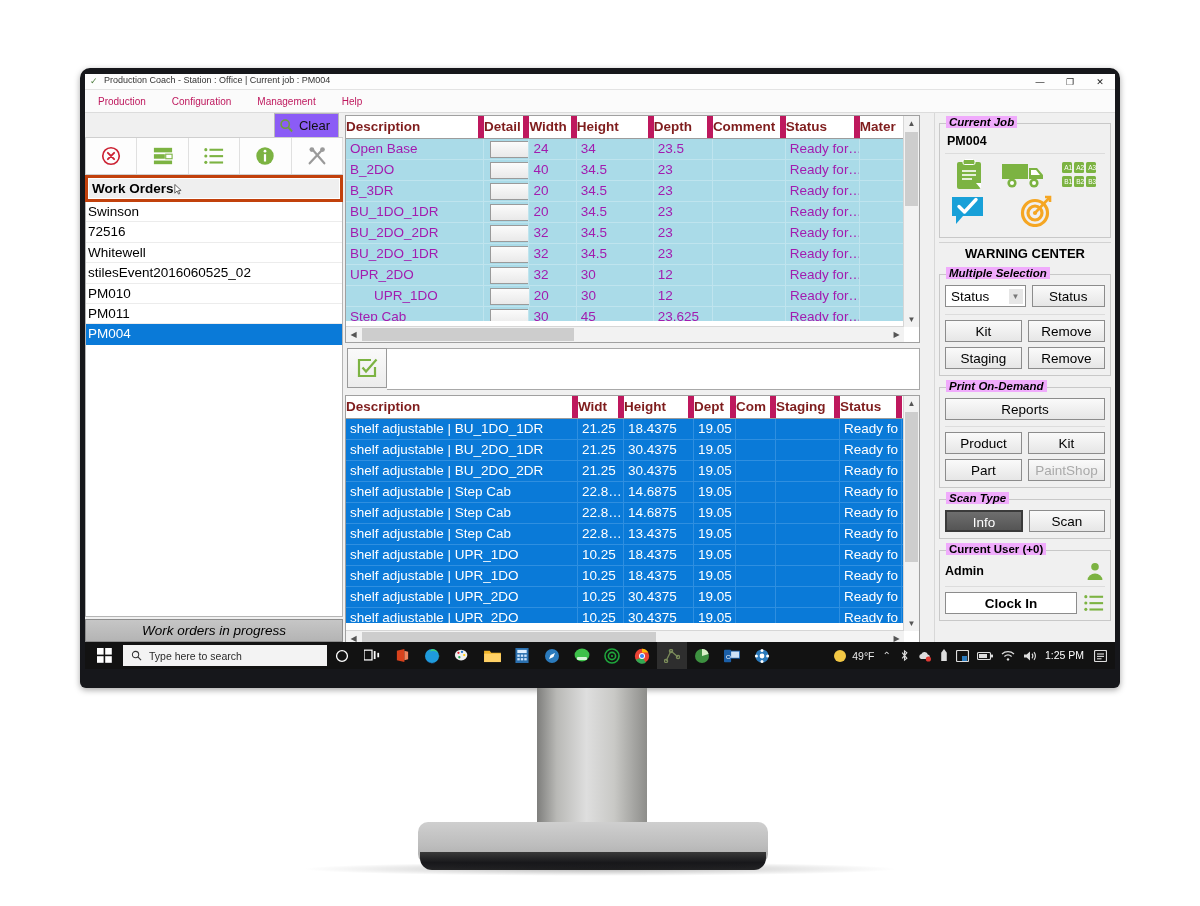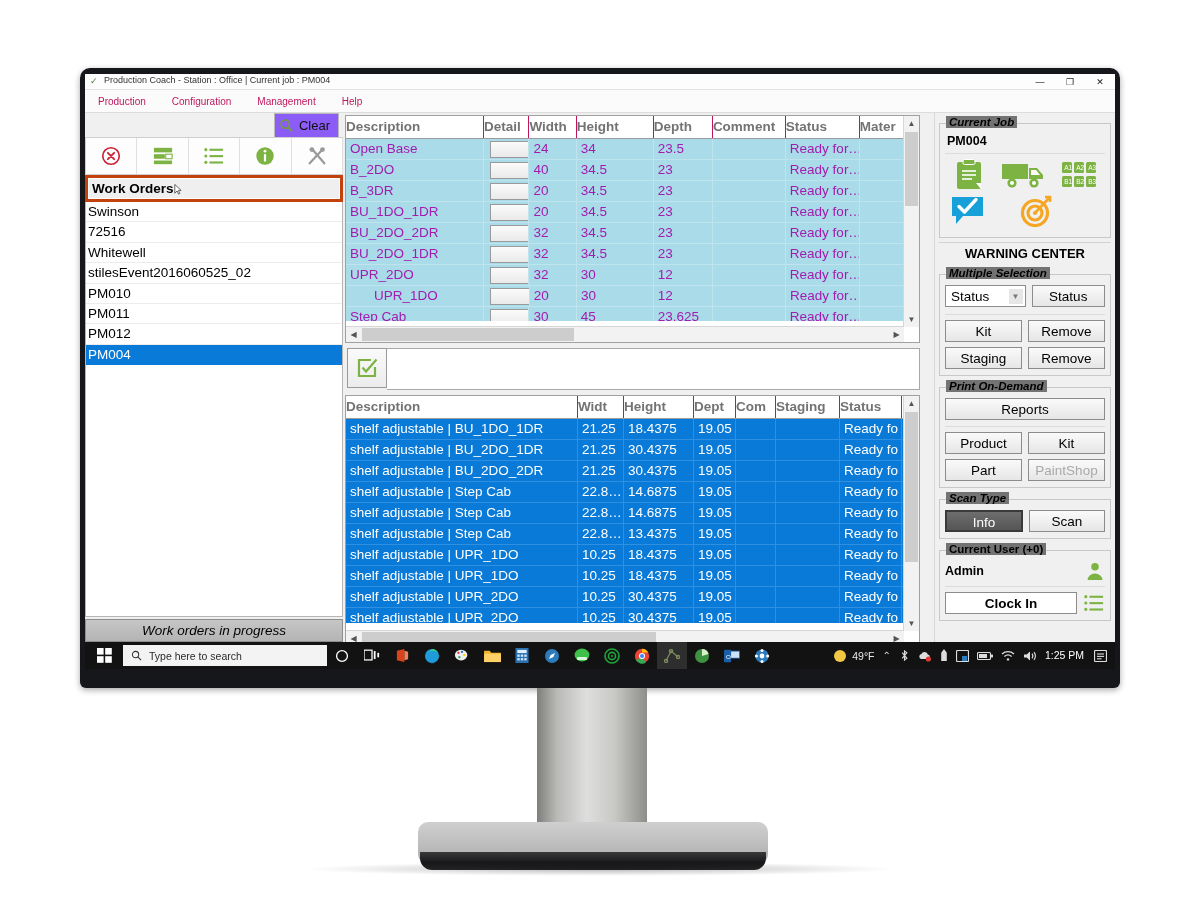--- a/index.html
+++ b/index.html
@@ -61,22 +61,22 @@
   .wo.sel{background:#0a7ad8;color:#fff;border-bottom:1px solid #0a7ad8;}
 
   .lbtn{height:21px;line-height:21px;text-align:center;font-size:13.5px;color:#000;
         border:1px solid #8e8e8e;margin-top:2px;}
   .lbtn.on{background:linear-gradient(180deg,#c6c6c6,#b4b4b4);}
   .lbtn.off{background:linear-gradient(180deg,#f2f2f2,#e4e4e4);}
 
   
   .grid{position:absolute;background:#fff;border:1px solid #a0a0a0;overflow:hidden;}
   .ghead{display:flex;height:22px;background:#fff;border-bottom:1px solid #9c9c9c;}
-  .gh{font-size:13.5px;font-weight:bold;color:#737373;line-height:22px;padding-left:0;
-      border-right:1px solid #be185d;box-sizing:border-box;overflow:hidden;white-space:nowrap;}
+  .gh{font-size:13.5px;font-weight:bold;color:#7f1d1d;line-height:22px;padding-left:0;
+      border-right:6px solid #be185d;box-sizing:border-box;overflow:hidden;white-space:nowrap;}
   .grow{display:flex;height:20px;}
   .gc{font-size:13.5px;line-height:20px;padding-left:4px;box-sizing:border-box;
       overflow:hidden;white-space:nowrap;}
   .grid-top .grow{background:#aadbe8;color:#a21caf;border-bottom:1px solid #bfe4ee;}
   .grid-top .gc{border-right:1px solid #bfe4ee;}
   .grid-bot .grow{background:#0a7ad8;color:#fff;border-bottom:1px solid #2f8fe0;}
   .grid-bot .gc{border-right:1px solid #2f8fe0;}
   .detailbox{width:44px;height:15px;margin:2px 0 0 2px;background:linear-gradient(180deg,#fbfbfb,#e9e9e9);
              border:1px solid #9a9a9a;}
   .vscroll{position:absolute;right:0;top:0;width:15px;bottom:0;background:#f2f2f2;border-left:1px solid #d6d6d6;}
@@ -88,21 +88,21 @@
   .harw{position:absolute;top:0;width:15px;height:15px;display:flex;align-items:center;justify-content:center;
         font-size:8px;color:#555;}
 
   .midbar{position:absolute;display:flex;}
   .chkbtn{width:38px;height:38px;background:linear-gradient(180deg,#fafafa,#ececec);
           border:1px solid #9a9a9a;display:flex;align-items:center;justify-content:center;}
   .midinput{flex:1;height:38px;background:#fff;border:1px solid #a8a8a8;border-left:none;}
 
   
   .group{border:1px solid #c8c8c8;margin:4px 4px 0 4px;position:relative;padding:10px 5px 6px 5px;}
-  .glabel{position:absolute;top:-8px;left:6px;background:#737373;padding:0 3px;
+  .glabel{position:absolute;top:-8px;left:6px;background:#f0abfc;padding:0 3px;
           font-size:11.5px;font-style:italic;font-weight:bold;color:#000;}
   .glabel.norm{font-style:normal;}
   .jobname{font-size:12.5px;font-weight:bold;color:#000;margin:0 0 5px 2px;}
   .hr{border-top:1px solid #dcdcdc;margin:3px 0 5px 0;}
   .iconrow{display:flex;align-items:center;justify-content:space-around;margin-bottom:4px;}
   .warncenter{margin:4px;height:22px;line-height:22px;text-align:center;font-size:13px;
               font-weight:bold;color:#000;border-top:1px solid #d2d2d2;background:#f0f0f0;}
   .rbtn{height:22px;line-height:22px;text-align:center;font-size:13.5px;color:#000;
         border:1px solid #8c8c8c;background:linear-gradient(180deg,#fafafa,#e6e6e6);box-sizing:border-box;}
   .rbtn.dark{background:linear-gradient(180deg,#6e6e6e,#555);color:#fff;border:2px solid #3a3a3a;}
@@ -224,21 +224,20 @@
         </svg>
       </div>
 
       <div class="wolist" id="wolist">
           <div class="wo">Swinson</div>
           <div class="wo">72516</div>
           <div class="wo">Whitewell</div>
           <div class="wo">stilesEvent2016060525_02</div>
           <div class="wo">PM010</div>
           <div class="wo">PM011</div>
-          <div class="wo">PM012</div>
           <div class="wo sel">PM004</div>
         </div>
 
       <div style="margin-top:2px;font-style:italic;">
         <div class="lbtn on">Work orders in progress</div>
         <div class="lbtn off">Work orders shipped</div>
       </div>
     </div>
 
     <div id="midcol">

